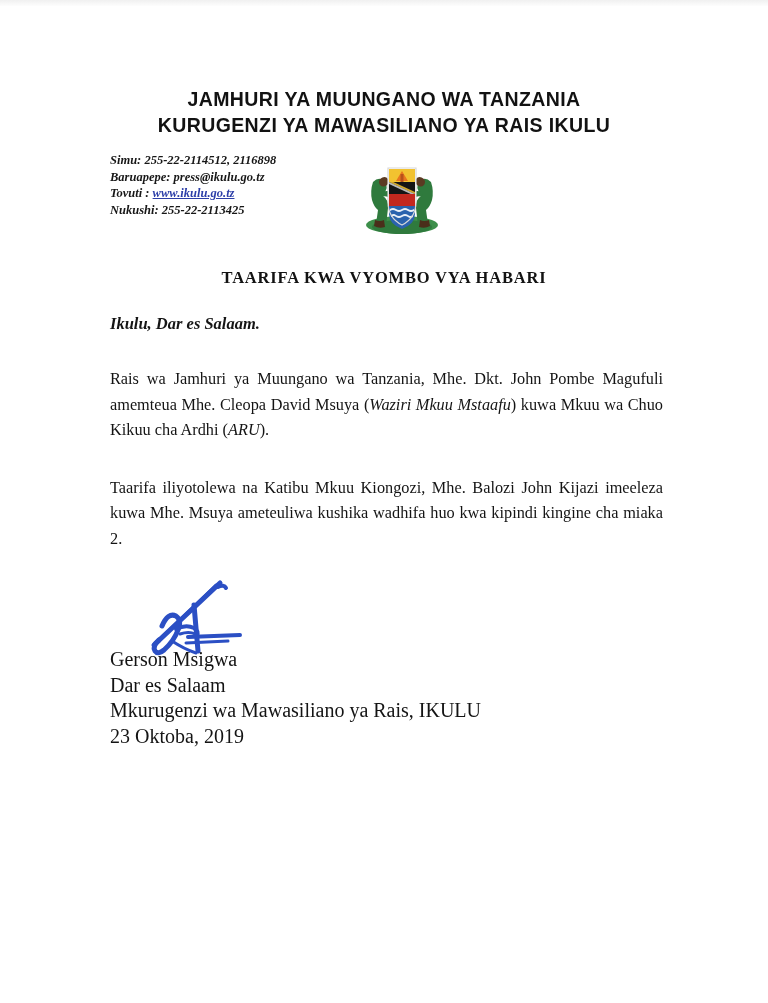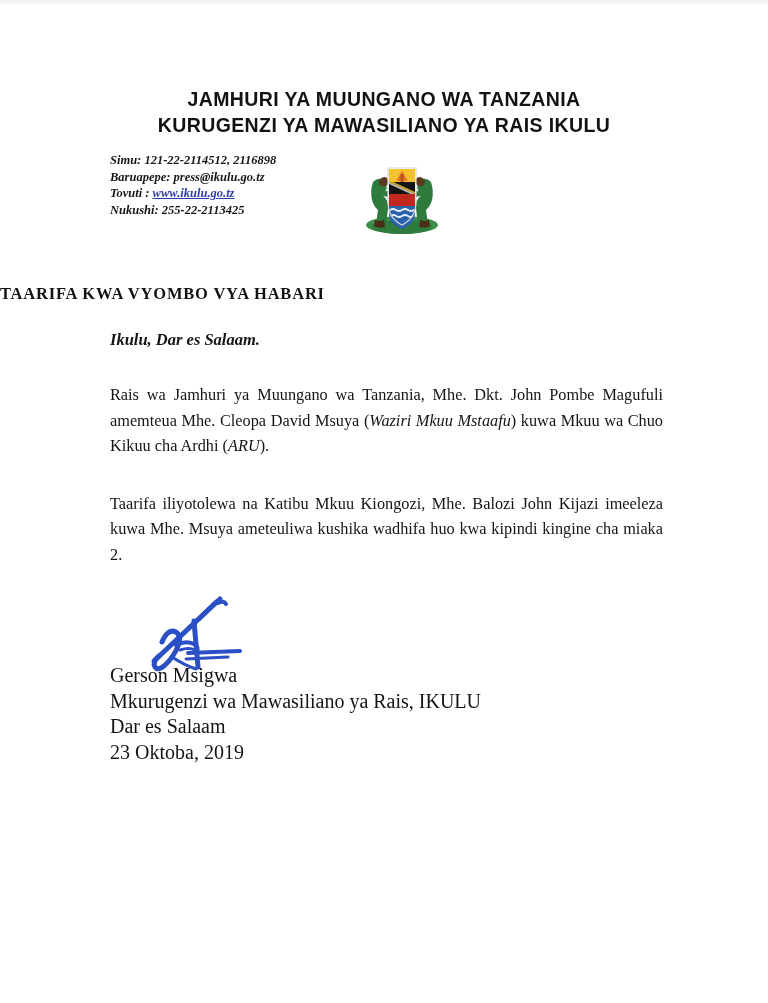--- a/index.html
+++ b/index.html
@@ -97,21 +97,22 @@
   }
   .address-line { display: block; }
   .address-line.underlined { text-decoration: underline; }
   .address-line.country {
     font-size: 10px;
     letter-spacing: 0;
   }
 
   
   .doc-headline {
-    margin-top: 46px;
+    margin-top: 30px;
+    text-align: center;
     font-weight: bold;
     font-size: 16.5px;
     letter-spacing: 0.8px;
     color: #131313;
   }
 
   
   .body-wrap {
     margin: 0 105px 0 110px;
     width: 553px;
@@ -164,21 +165,21 @@
 <div class="page">
 
   <div class="org-titles">
     <div class="org-title-line1">JAMHURI YA MUUNGANO WA TANZANIA</div>
     <div class="org-title-line2">KURUGENZI YA MAWASILIANO YA RAIS IKULU</div>
   </div>
 
   <div class="letterhead-row">
 
     <div class="contact-block">
-      <span class="contact-line">Simu: 121-22-2114512, 2116898</span>
+      <span class="contact-line">Simu: 255-22-2114512, 2116898</span>
       <span class="contact-line">Baruapepe: press@ikulu.go.tz</span>
       <span class="contact-line"><span>Tovuti : </span><span class="web-link">www.ikulu.go.tz</span></span>
       <span class="contact-line">Nukushi: 255-22-2113425</span>
     </div>
 
     <div class="emblem-wrap">
       <svg viewBox="0 0 88 84" width="88" height="84" aria-hidden="true">
 
         <ellipse cx="44" cy="73" rx="36" ry="9" fill="#3d8f4a"></ellipse>
         <ellipse cx="44" cy="75" rx="30" ry="7" fill="#2f7a3d"></ellipse>
@@ -242,20 +243,20 @@
           <path d="M66 26 L70 72" stroke-width="5"></path>
           <path d="M60 58 L112 56" stroke-width="4"></path>
           <path d="M58 64 L100 62" stroke-width="3"></path>
           <path d="M44 62 q12 8 24 12" stroke-width="3"></path>
           <path d="M90 8 q6 -3 8 1" stroke-width="4"></path>
         </g>
       </svg>
 
       <div class="signoff">
         <span class="signoff-line">Gerson Msigwa</span>
+        <span class="signoff-line">Dar es Salaam</span>
         <span class="signoff-line">Mkurugenzi wa Mawasiliano ya Rais, IKULU</span>
-        <span class="signoff-line">Dar es Salaam</span>
         <span class="signoff-line">23 Oktoba, 2019</span>
       </div>
     </div>
 
   </div>
 </div>
 
 </body></html>

